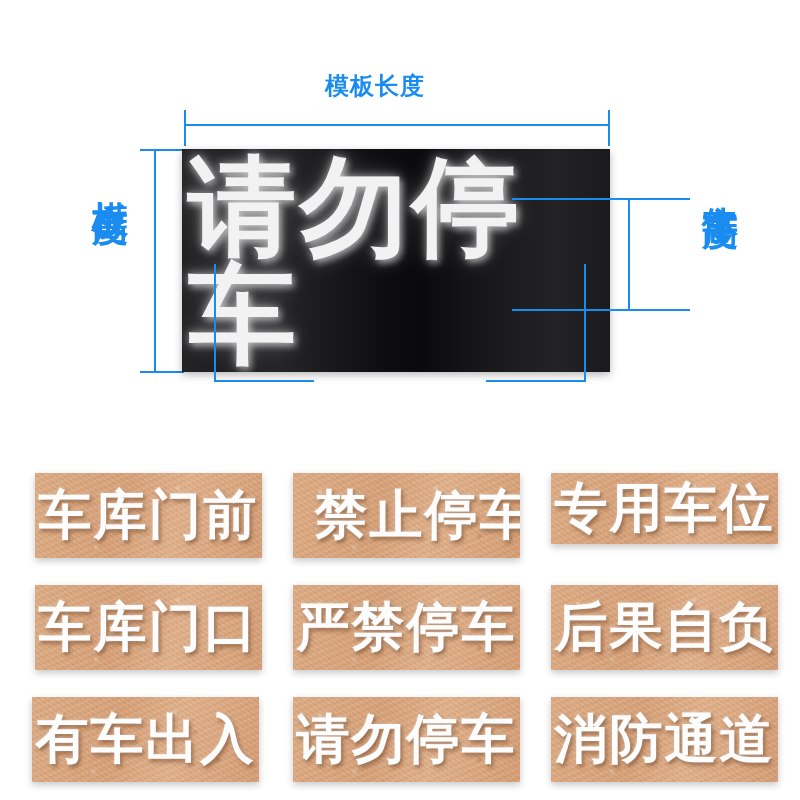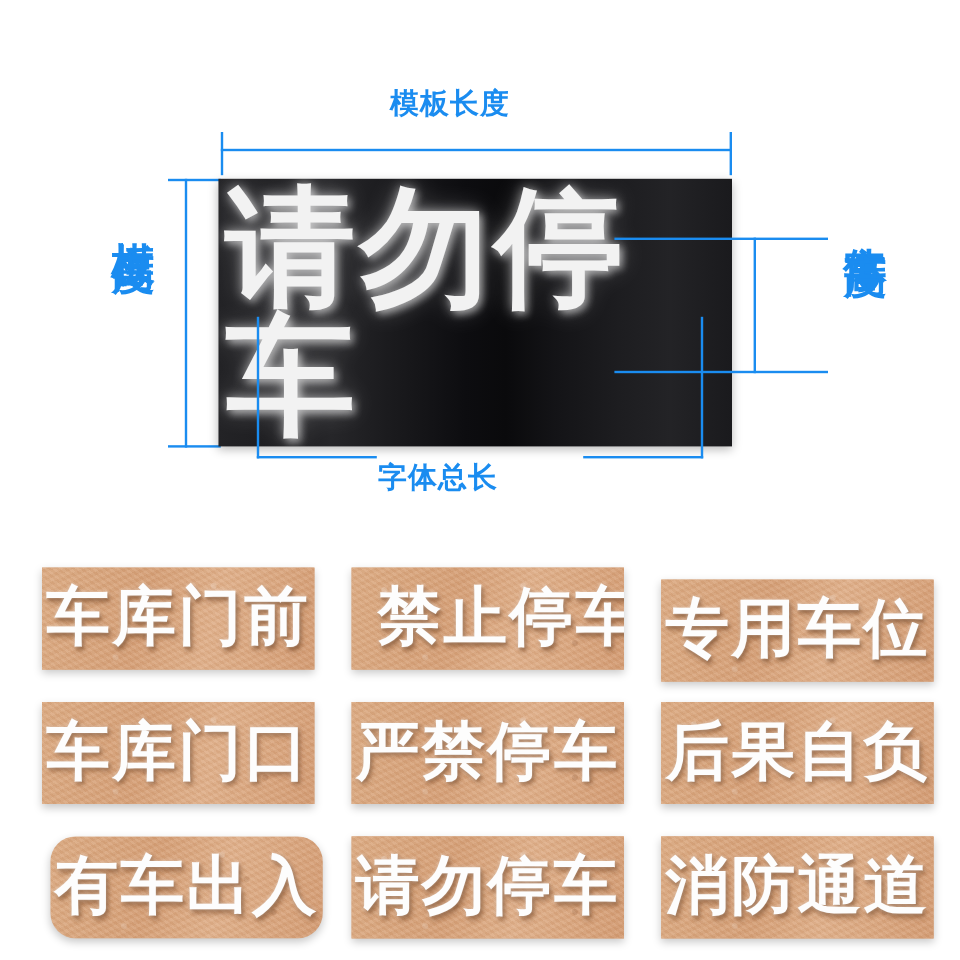--- a/index.html
+++ b/index.html
@@ -127,43 +127,42 @@
 
   <div class="ann-line h" style="left:512px;top:198px;width:178px;"></div>
   <div class="ann-line h" style="left:512px;top:309px;width:178px;"></div>
   <div class="ann-line v" style="left:628px;top:198px;height:113px;"></div>
   <div class="ann-label vert" style="left:702px;top:176px;">字体高度</div>
 
   <div class="ann-line v" style="left:214px;top:264px;height:118px;"></div>
   <div class="ann-line v" style="left:584px;top:264px;height:118px;"></div>
   <div class="ann-line h" style="left:214px;top:380px;width:100px;"></div>
   <div class="ann-line h" style="left:486px;top:380px;width:100px;"></div>
-  <div class="ann-label horiz" style="left:315px;top:386px;">字体总长</div>
 
   <div class="card" style="left:35px;top:473px;width:227px;height:85px;">
     <span class="card-text">车库门前</span>
   </div>
   <div class="card" style="left:293px;top:473px;width:227px;height:85px;padding-left:36px;">
     <span class="card-text">禁止停车</span>
   </div>
-  <div class="card" style="left:551px;top:473px;width:227px;height:85px;margin-top:10px;">
+  <div class="card" style="left:551px;top:473px;width:227px;height:71px;">
     <span class="card-text">专用车位</span>
   </div>
 
   <div class="card" style="left:35px;top:585px;width:227px;height:85px;">
     <span class="card-text">车库门口</span>
   </div>
   <div class="card" style="left:293px;top:585px;width:227px;height:85px;">
     <span class="card-text">严禁停车</span>
   </div>
   <div class="card" style="left:551px;top:585px;width:227px;height:85px;">
     <span class="card-text">后果自负</span>
   </div>
 
-  <div class="card" style="left:42px;top:697px;width:227px;height:85px;border-radius:21px;">
+  <div class="card" style="left:32px;top:697px;width:227px;height:85px;">
     <span class="card-text">有车出入</span>
   </div>
   <div class="card" style="left:293px;top:697px;width:227px;height:85px;">
     <span class="card-text">请勿停车</span>
   </div>
   <div class="card" style="left:551px;top:697px;width:227px;height:85px;text-align:right;">
     <span class="card-text">消防通道</span>
   </div>
 
 </div>

